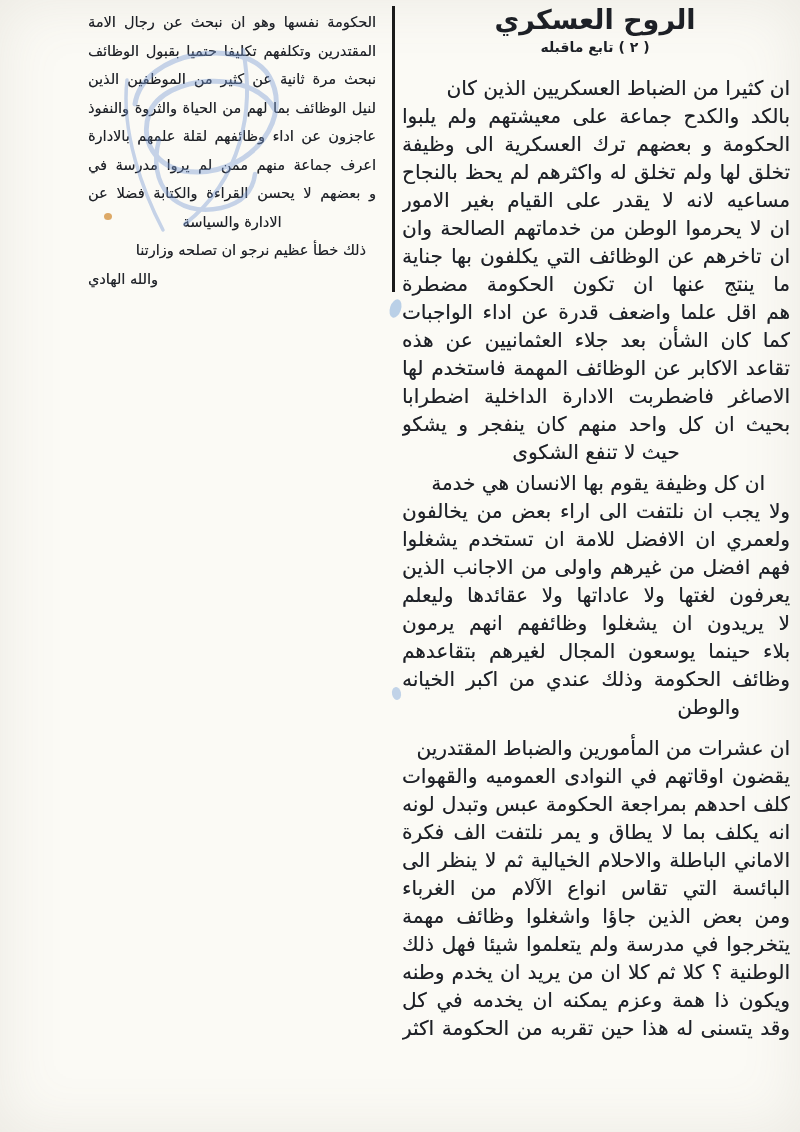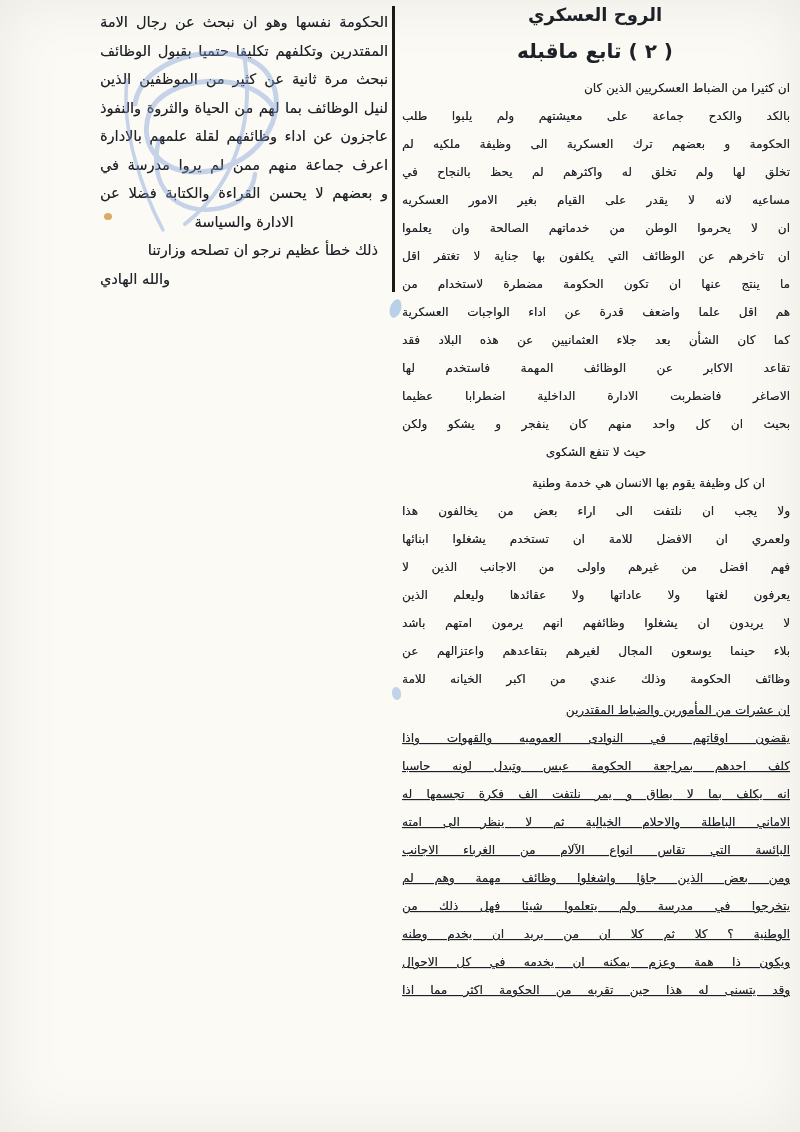--- a/index.html
+++ b/index.html
@@ -16,46 +16,46 @@
   }
   
   .divider{
     position:absolute;left:392px;top:6px;width:2.5px;height:286px;
     background:var(--divider-color,#1a1a1a);
   }
   
   .col-right{position:absolute;top:0;left:398px;width:394px;height:1132px;}
   .title{
     position:absolute;top:4px;left:0;width:100%;margin:0;
-    text-align:center;font-size:18px;font-weight:bold;
+    text-align:center;font-size:27px;font-weight:bold;
     letter-spacing:1px;
   }
   .subtitle{
     position:absolute;top:39px;left:0;width:100%;
-    text-align:center;font-size:20px;font-weight:bold;
+    text-align:center;font-size:14px;font-weight:bold;
   }
   .r-body{position:absolute;top:74px;right:2px;left:4px;}
   
   .col-left{position:absolute;top:0;left:100px;width:288px;}
-  .l-body{position:absolute;top:8px;right:0;left:0;width:288px;}
+  .l-body{position:absolute;top:8px;right:12px;left:0;width:288px;}
 
-  .body{font-size:12px;}
+  .body{font-size:20px;}
   .l-body{font-size:14.5px;}
   .line{
     height:28px;line-height:28px;overflow:hidden;
     text-align:justify;text-align-last:justify;
     white-space:normal;
     text-shadow:0.2px 0.3px 0.35px rgba(25,28,34,.55);
   }
   .l-body .line{height:28.5px;line-height:28.5px;}
   .al-r{text-align:right;text-align-last:right;}
   .al-c{text-align:center;text-align-last:center;}
   .al-l{text-align:right;text-align-last:left;}
   .r-body .para:nth-of-type(2){margin-top:3px;}
-  .r-body .para:nth-of-type(3){margin-top:3px;text-decoration:underline;}
+  .r-body .para:nth-of-type(3){margin-top:13px;}
 
   
   .stamp{
     position:absolute;left:103px;top:22px;width:205px;height:215px;
     color:var(--stamp-color,#7b9cd6);
     opacity:.42;filter:blur(.7px);
     pointer-events:none;z-index:3;
   }
   .speck{position:absolute;border-radius:50%;pointer-events:none;z-index:3;}
   .s1{left:390px;top:299px;width:11px;height:19px;background:var(--speck-color,#79a5da);opacity:.5;transform:rotate(18deg);}
@@ -100,20 +100,21 @@
         </div>
         <div class="para">
           <div class="line al-r" style="padding-right: 25px;">ان كل وظيفة يقوم بها الانسان هي خدمة وطنية</div>
           <div class="line">ولا يجب ان نلتفت الى اراء بعض من يخالفون هذا</div>
           <div class="line">ولعمري ان الافضل للامة ان تستخدم يشغلوا ابنائها</div>
           <div class="line">فهم افضل من غيرهم واولى من الاجانب الذين لا</div>
           <div class="line">يعرفون لغتها ولا عاداتها ولا عقائدها وليعلم الذين</div>
           <div class="line">لا يريدون ان يشغلوا وظائفهم انهم يرمون امتهم باشد</div>
           <div class="line">بلاء حينما يوسعون المجال لغيرهم بتقاعدهم واعتزالهم عن</div>
           <div class="line">وظائف الحكومة وذلك عندي من اكبر الخيانه للامة</div>
+          <div class="line al-r" style="padding-right: 50px;">والوطن</div>
         </div>
         <div class="para">
           <div class="line al-r">ان عشرات من المأمورين والضباط المقتدرين</div>
           <div class="line">يقضون اوقاتهم في النوادى العموميه والقهوات واذا</div>
           <div class="line">كلف احدهم بمراجعة الحكومة عبس وتبدل لونه حاسبا</div>
           <div class="line">انه يكلف بما لا يطاق و يمر نلتفت الف فكرة تجسمها له</div>
           <div class="line">الاماني الباطلة والاحلام الخيالية ثم لا ينظر الى امته</div>
           <div class="line">البائسة التي تقاس انواع الآلام من الغرباء الاجانب</div>
           <div class="line">ومن بعض الذين جاؤا واشغلوا وظائف مهمة وهم لم</div>
           <div class="line">يتخرجوا في مدرسة ولم يتعلموا شيئا فهل ذلك من</div>

